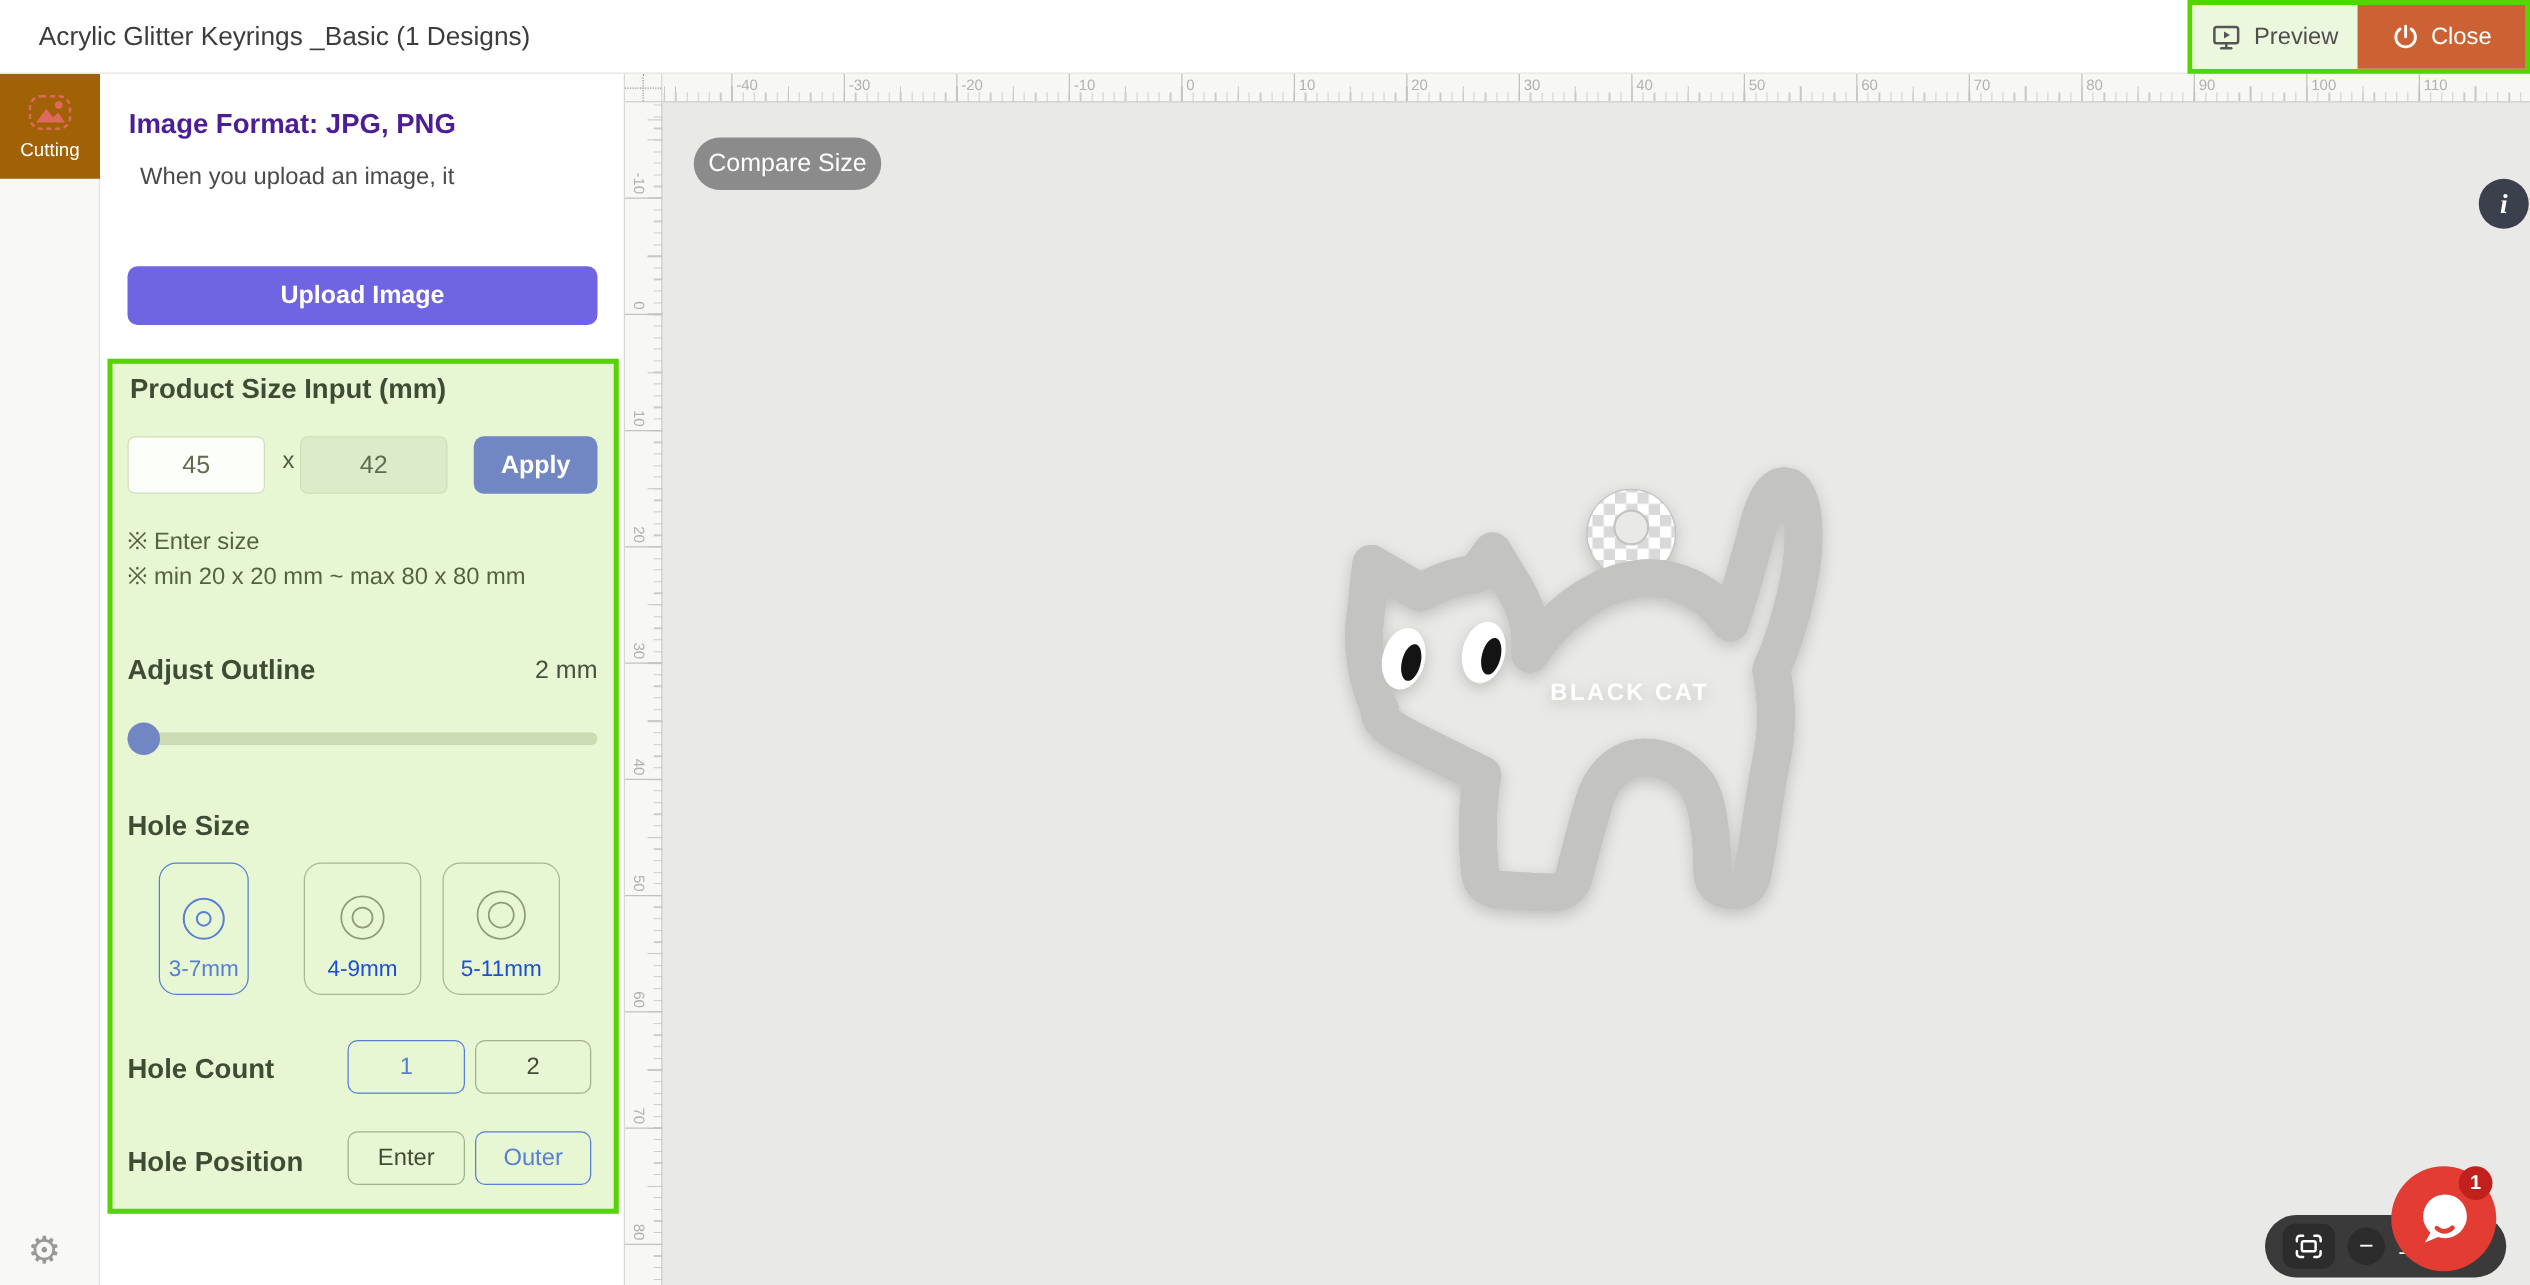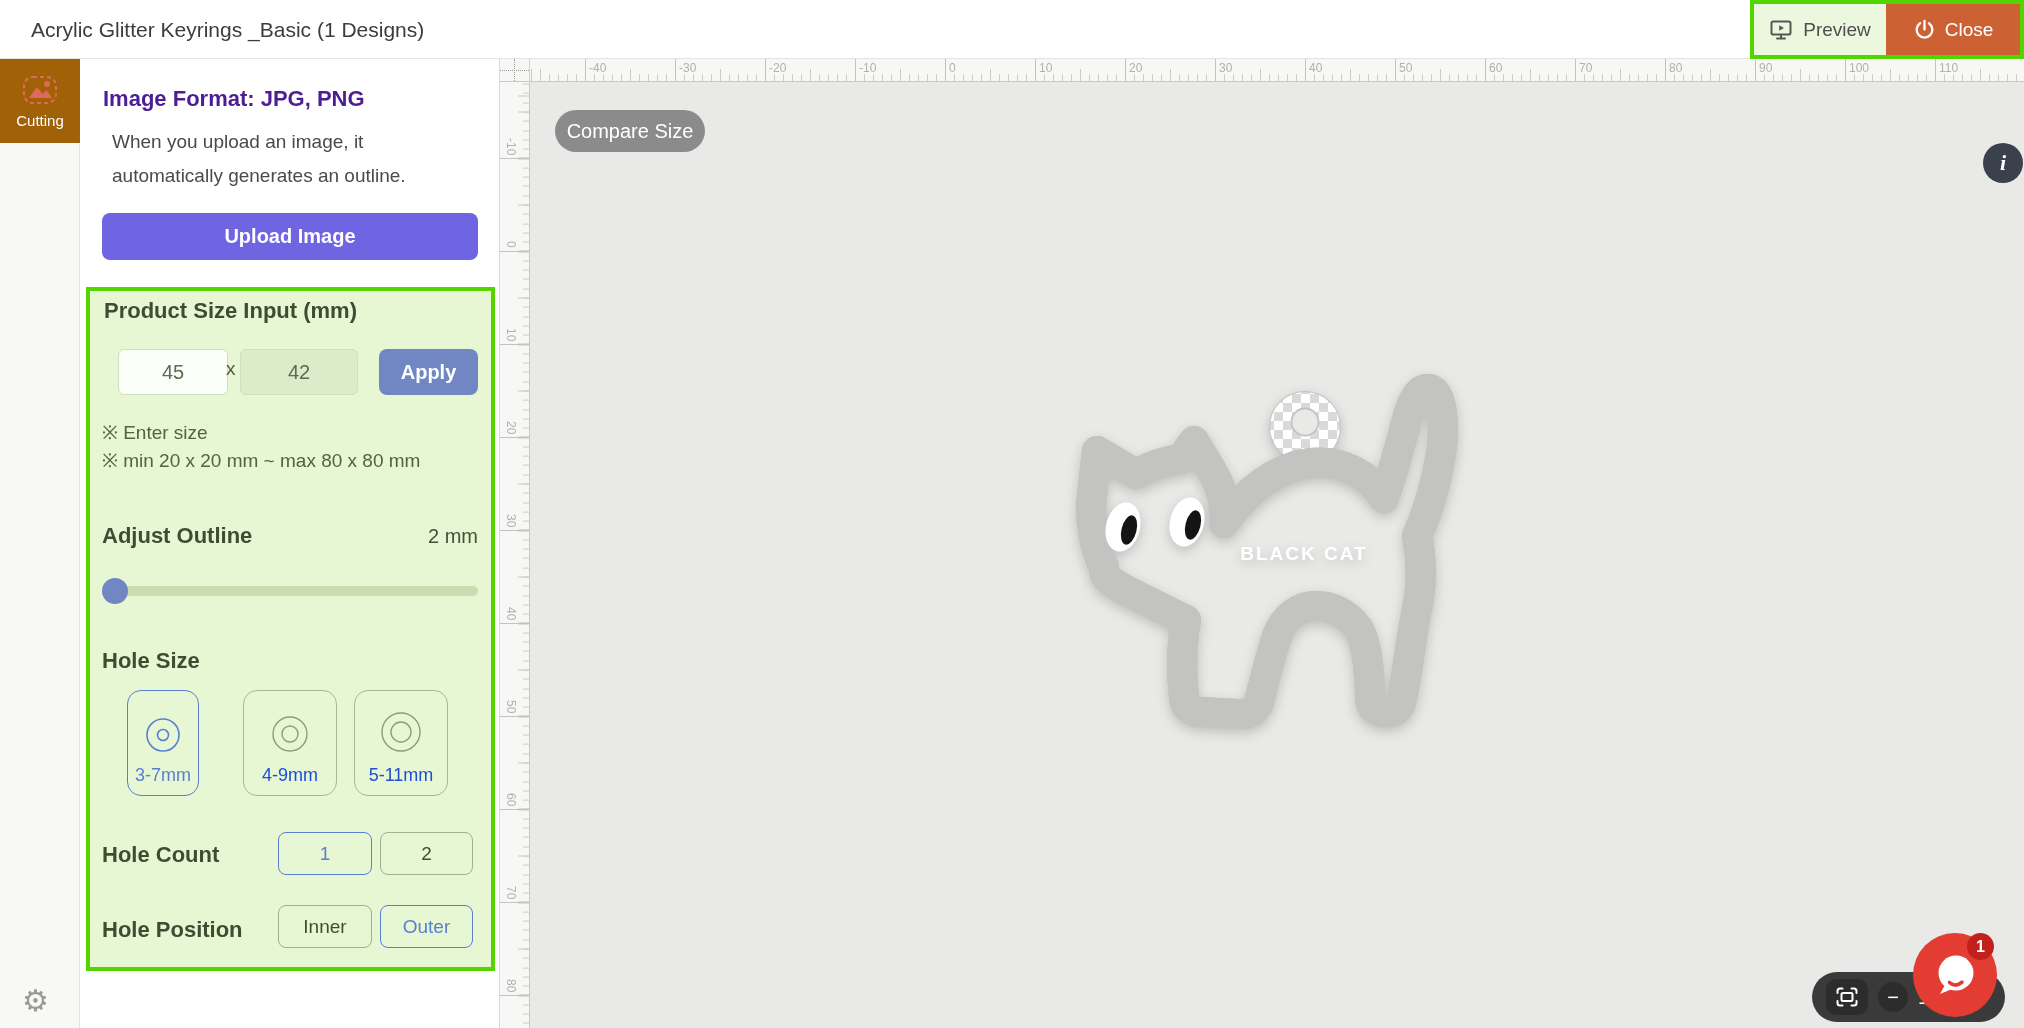--- a/index.html
+++ b/index.html
@@ -28,21 +28,21 @@
   .greenbox{position:absolute;left:6px;top:228px;width:409px;height:684px;border:4px solid #55d400;background:#e7f6d3;}
   
   .gb-h{position:absolute;font-size:22px;font-weight:bold;color:#3e4c33;}
   .h-size{left:14px;top:7px;}
   .h-outline{left:12px;top:232px;}
   .h-holesize{left:12px;top:357px;}
   .h-holecount{left:12px;top:551px;}
   .h-holepos{left:12px;top:626px;}
 
   .inp{position:absolute;top:58px;height:46px;border-radius:6px;border:1px solid #cfe0ba;font-size:20px;color:#5d6b50;text-align:center;}
-  .inp-w{left:28px;width:110px;background:#fcfef9;}
+  .inp-w{left:12px;width:110px;background:#fcfef9;}
   .inp-x{position:absolute;left:136px;top:67px;font-size:19px;color:#4e5c42;}
   .inp-h{left:150px;width:118px;background:#dceccb;border-color:#cfe0ba;}
   .btn-apply{position:absolute;left:289px;top:58px;width:99px;height:46px;background:#7187c3;border:none;border-radius:8px;color:#fff;font-size:20px;font-weight:bold;cursor:pointer;}
   .note{position:absolute;left:12px;font-size:19px;color:#50653f;}
   .note1{top:128px;} .note2{top:156px;}
 
   .out-val{position:absolute;right:13px;top:234px;font-size:20px;color:#44523a;}
   .slider{position:absolute;left:12px;top:287px;width:376px;height:26px;cursor:pointer;}
   .slider .track{position:absolute;left:0;top:8px;width:100%;height:10px;border-radius:5px;background:#cbdbb2;}
   .slider .thumb{position:absolute;left:0;top:0;width:26px;height:26px;border-radius:50%;background:#7187c3;}
@@ -139,21 +139,20 @@
       </span>
       <span>Cutting</span>
     </div>
     <div class="gear">⚙</div>
   </aside>
 
   <aside class="panel">
     <div class="pf-heading">Image Format: JPG, PNG</div>
     <div class="pf-desc">
       <div>When you upload an image, it</div>
-      <div>automatically generates an outline.</div>
     </div>
     <button class="btn-upload">Upload Image</button>
 
     <div class="greenbox">
       <div class="gb-h h-size">Product Size Input (mm)</div>
       <input class="inp inp-w" value="45" style="">
       <span class="inp-x">x</span>
       <input class="inp inp-h" value="42" style="">
       <button class="btn-apply">Apply</button>
       <div class="note note1">※ Enter size</div>
@@ -195,21 +194,21 @@
           </span>
           <span>5-11mm</span>
         </button>
       </div>
 
       <div class="gb-h h-holecount">Hole Count</div>
       <button class="optbtn cnt1 sel">1</button>
       <button class="optbtn cnt2">2</button>
 
       <div class="gb-h h-holepos">Hole Position</div>
-      <button class="optbtn pos1">Inner</button>
+      <button class="optbtn pos1">Enter</button>
       <button class="optbtn pos2 sel">Outer</button>
     </div>
   </aside>
 
   <main class="canvas">
     <div class="corner"></div>
     <div class="ruler-h">
         <div class="htick" style="left: 55px;">
           <span>-40</span>
         </div>

